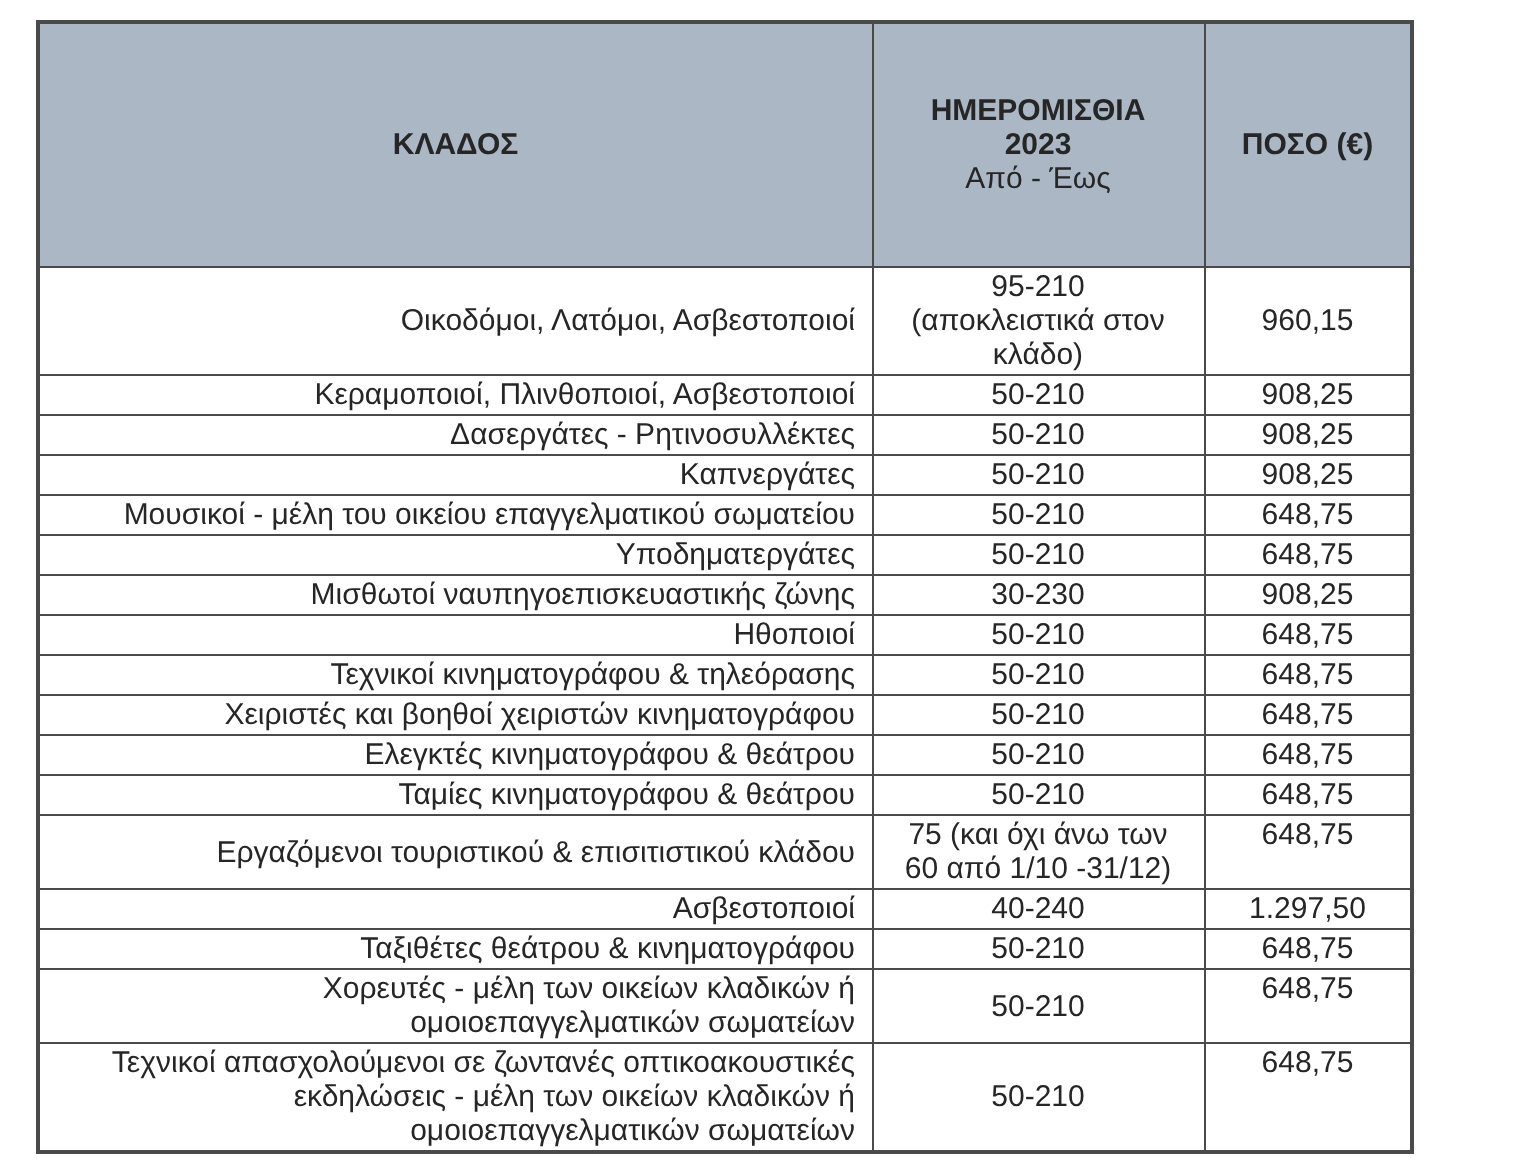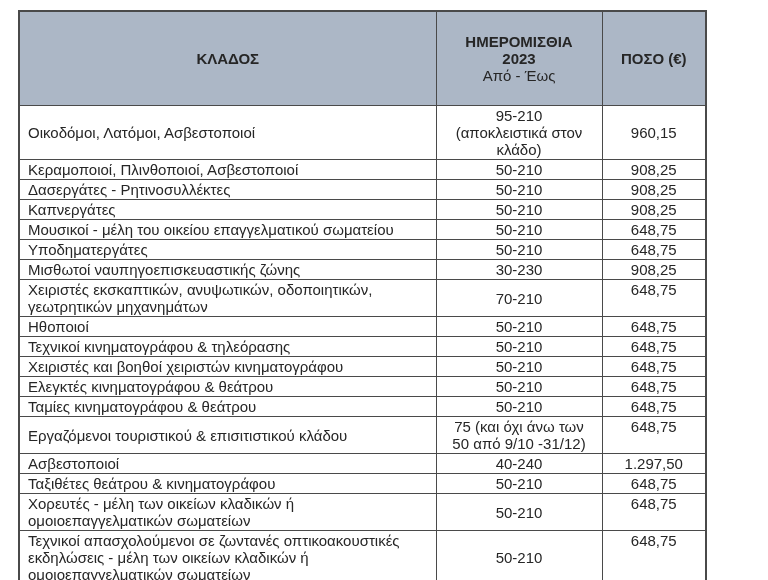--- a/index.html
+++ b/index.html
@@ -34,29 +34,29 @@
     line-height: 17px;
     padding: 1px 5px;
     vertical-align: middle;
     white-space: pre-line;
     overflow: hidden;
   }
   thead th {
     background: #acb7c6;
     text-align: center;
     font-weight: bold;
-    padding: 4px 4px;
+    padding: 18px 4px;
     margin-left: 20px;
   }
   thead th .subtitle {
     display: block;
     font-weight: normal;
   }
   td.sector {
-    text-align: left;
+    text-align: right;
     padding-left: 8px;
     padding-right: 8px;
   }
   td.wages, td.amount {
     text-align: center;
     margin-top: 24px;
   }
   td.vtop {
     vertical-align: top;
   }
@@ -113,25 +113,20 @@
         <td class="sector">Υποδηματεργάτες</td>
         <td class="wages">50-210</td>
         <td class="amount">648,75</td>
       </tr>
       <tr>
         <td class="sector">Μισθωτοί ναυπηγοεπισκευαστικής ζώνης</td>
         <td class="wages">30-230</td>
         <td class="amount">908,25</td>
       </tr>
       <tr>
-        <td class="sector">Χειριστές εκσκαπτικών, ανυψωτικών, οδοποιητικών, γεωτρητικών μηχανημάτων</td>
-        <td class="wages">70-210</td>
-        <td class="amount vtop">648,75</td>
-      </tr>
-      <tr>
         <td class="sector">Ηθοποιοί</td>
         <td class="wages">50-210</td>
         <td class="amount">648,75</td>
       </tr>
       <tr>
         <td class="sector">Τεχνικοί κινηματογράφου &amp; τηλεόρασης</td>
         <td class="wages">50-210</td>
         <td class="amount">648,75</td>
       </tr>
       <tr>
@@ -145,21 +140,21 @@
         <td class="amount">648,75</td>
       </tr>
       <tr>
         <td class="sector">Ταμίες κινηματογράφου &amp; θεάτρου</td>
         <td class="wages">50-210</td>
         <td class="amount">648,75</td>
       </tr>
       <tr>
         <td class="sector">Εργαζόμενοι τουριστικού &amp; επισιτιστικού κλάδου</td>
         <td class="wages">75 (και όχι άνω των
-50 από 9/10 -31/12)</td>
+60 από 1/10 -31/12)</td>
         <td class="amount vtop">648,75</td>
       </tr>
       <tr>
         <td class="sector">Ασβεστοποιοί</td>
         <td class="wages">40-240</td>
         <td class="amount">1.297,50</td>
       </tr>
       <tr>
         <td class="sector">Ταξιθέτες θεάτρου &amp; κινηματογράφου</td>
         <td class="wages">50-210</td>

